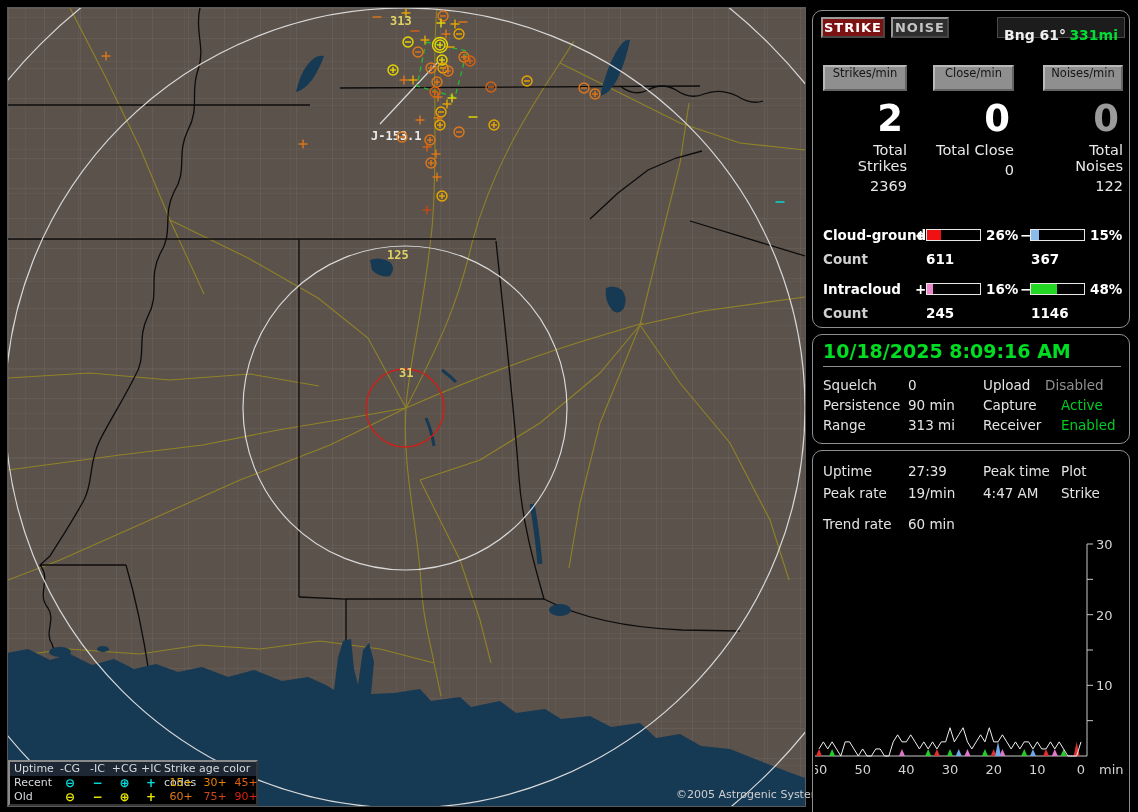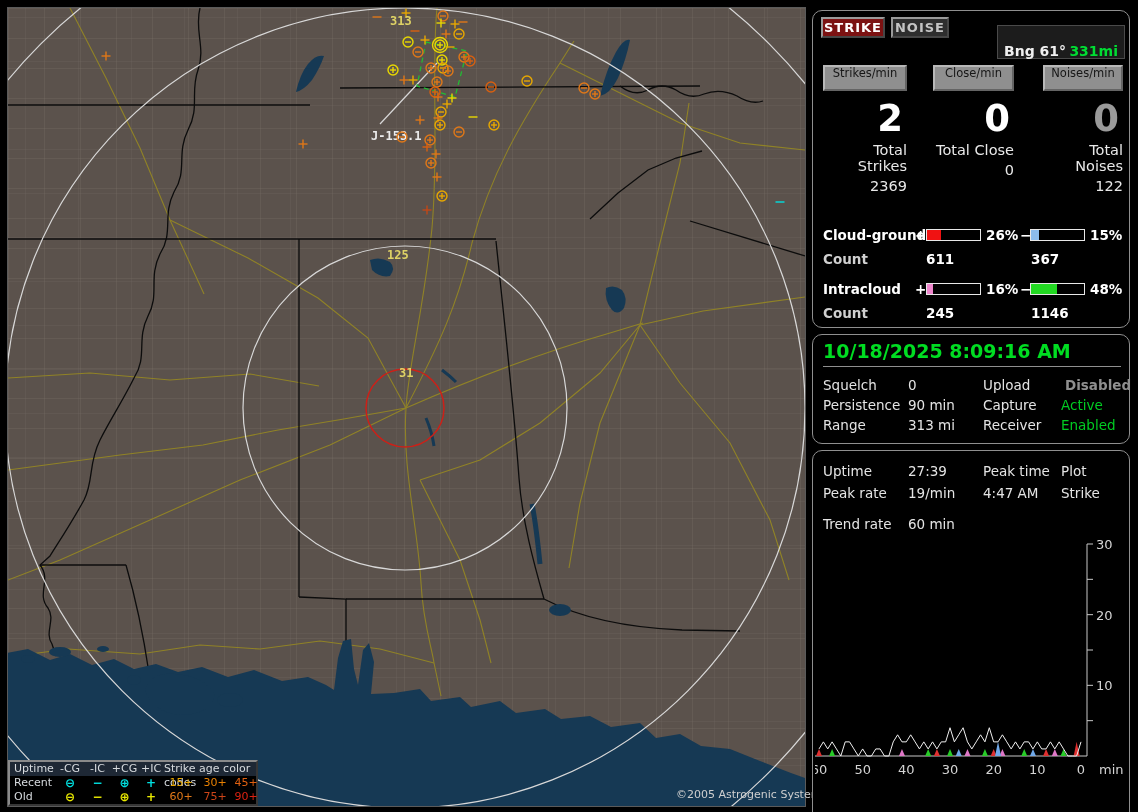--- a/index.html
+++ b/index.html
@@ -16,21 +16,21 @@
   #box-counters { top:10px;  height:318px; }
   #box-status   { top:334px; height:110px; }
   #box-session  { top:450px; height:452px; }
 
   .btn3d { display:inline-block; border:2px outset #9a9a9a; font-weight:bold; text-align:center; }
   #strike-btn { left:8px; top:6px; width:64px; height:21px; background:#7c1212; color:#fff;
                 font-size:13px; letter-spacing:1px; line-height:17px; }
   #noise-btn  { left:78px; top:6px; width:58px; height:21px; background:#2e2e2e; color:#c4c4c4;
                 font-size:13px; letter-spacing:1px; line-height:17px; }
   #bng-box { left:184px; top:6px; width:128px; height:21px; background:#1c1c1c; border:1px solid #4a4a4a;
-             font-size:14px; font-weight:bold; line-height:19px; padding:16px 6px;margin-top:8px; }
+             font-size:14px; font-weight:bold; line-height:19px; padding:8px 6px; }
   #bng-box .bng { color:#f0f0f0; float:left; }
   #bng-box .dist { color:#00dd33; float:right; }
 
   .stat-col { position:absolute; top:54px; width:86px; }
   .stat-head { display:block; width:100%; height:26px; background:#8f8f8f; color:#161616;
                border:2px outset #b8b8b8; font-size:11.5px; text-align:center; line-height:13px; }
   .stat-rate { margin-top:6px; font-size:37px; font-weight:bold; color:#fff; text-align:right; padding-right:4px; }
   .stat-rate.dim { color:#9a9a9a; }
   .stat-tlabel { margin-top:2px; font-size:14.5px; color:#e8e8e8; text-align:right; }
   .stat-tval   { margin-top:4px; font-size:14.5px; color:#e8e8e8; text-align:right; }
@@ -375,21 +375,21 @@
       </div>
     </div>
 </div>
 
 <div class="abs panel-box" id="box-status">
   <div class="abs" id="status-date">10/18/2025 8:09:16 AM</div>
   <div id="status-rows">
       <div class="kv" style="left: 10px; top: 42px;">Squelch</div>
       <div class="kv " style="left: 95px; top: 42px;">0</div>
       <div class="kv" style="left: 170px; top: 42px;">Upload</div>
-      <div class="kv dim" style="left: 252px; top: 42px; font-weight: bold;">Disabled</div>
+      <div class="kv dim" style="left: 232px; top: 42px;">Disabled</div>
       <div class="kv" style="left: 10px; top: 62px;">Persistence</div>
       <div class="kv " style="left: 95px; top: 62px;">90 min</div>
       <div class="kv" style="left: 170px; top: 62px;">Capture</div>
       <div class="kv grn" style="left: 248px; top: 62px;">Active</div>
       <div class="kv" style="left: 10px; top: 82px;">Range</div>
       <div class="kv " style="left: 95px; top: 82px;">313 mi</div>
       <div class="kv" style="left: 170px; top: 82px;">Receiver</div>
       <div class="kv grn" style="left: 248px; top: 82px;">Enabled</div>
     </div>
 </div>

